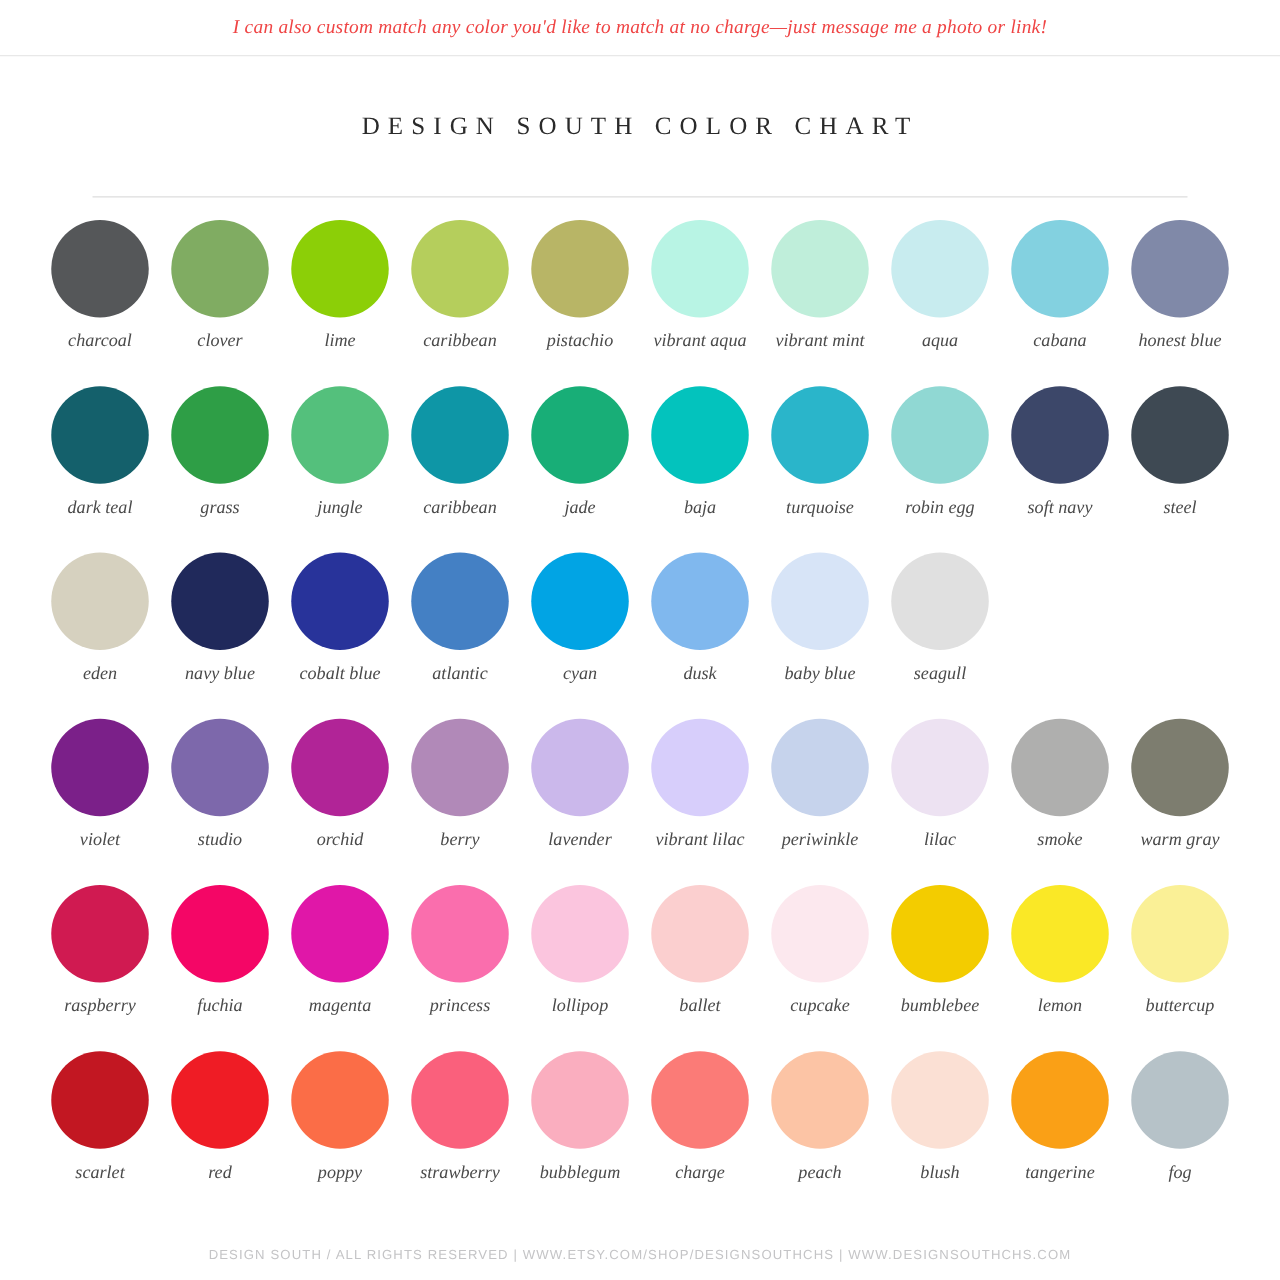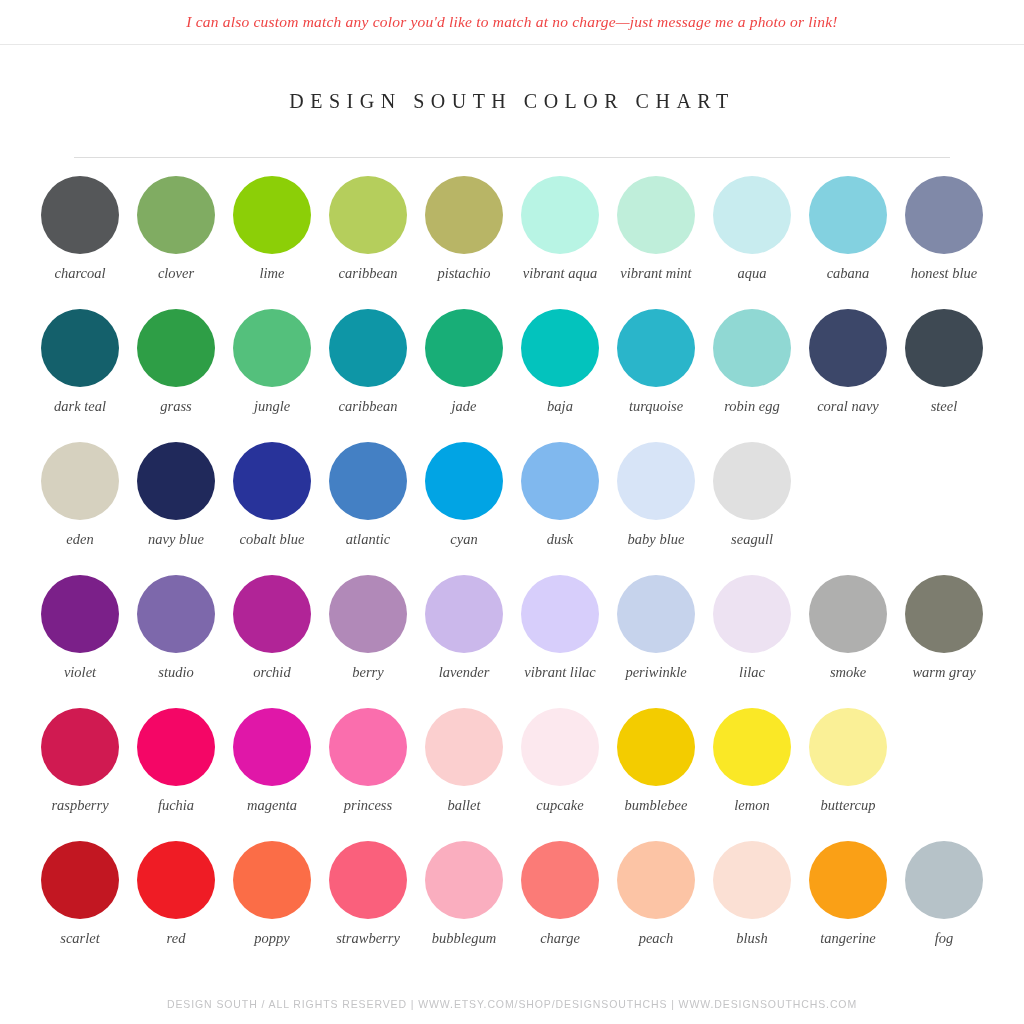--- a/index.html
+++ b/index.html
@@ -194,21 +194,21 @@
       <div class="cell">
         <div class="swatch" style="background: rgb(42, 181, 202);"></div>
         <div class="swatch-label">turquoise</div>
       </div>
       <div class="cell">
         <div class="swatch" style="background: rgb(144, 216, 211);"></div>
         <div class="swatch-label">robin egg</div>
       </div>
       <div class="cell">
         <div class="swatch" style="background: rgb(60, 71, 105);"></div>
-        <div class="swatch-label">coral navy</div>
+        <div class="swatch-label">soft navy</div>
       </div>
       <div class="cell">
         <div class="swatch" style="background: rgb(62, 73, 83);"></div>
         <div class="swatch-label">steel</div>
       </div>
     </div>
     <div class="row">
       <div class="cell">
         <div class="swatch" style="background: rgb(214, 209, 191);"></div>
         <div class="swatch-label">eden</div>
@@ -293,20 +293,24 @@
         <div class="swatch" style="background: rgb(244, 6, 102);"></div>
         <div class="swatch-label">fuchia</div>
       </div>
       <div class="cell">
         <div class="swatch" style="background: rgb(224, 23, 168);"></div>
         <div class="swatch-label">magenta</div>
       </div>
       <div class="cell">
         <div class="swatch" style="background: rgb(250, 110, 173);"></div>
         <div class="swatch-label">princess</div>
+      </div>
+      <div class="cell">
+        <div class="swatch" style="background: rgb(251, 197, 222);"></div>
+        <div class="swatch-label">lollipop</div>
       </div>
       <div class="cell">
         <div class="swatch" style="background: rgb(251, 207, 207);"></div>
         <div class="swatch-label">ballet</div>
       </div>
       <div class="cell">
         <div class="swatch" style="background: rgb(252, 232, 238);"></div>
         <div class="swatch-label">cupcake</div>
       </div>
       <div class="cell">

